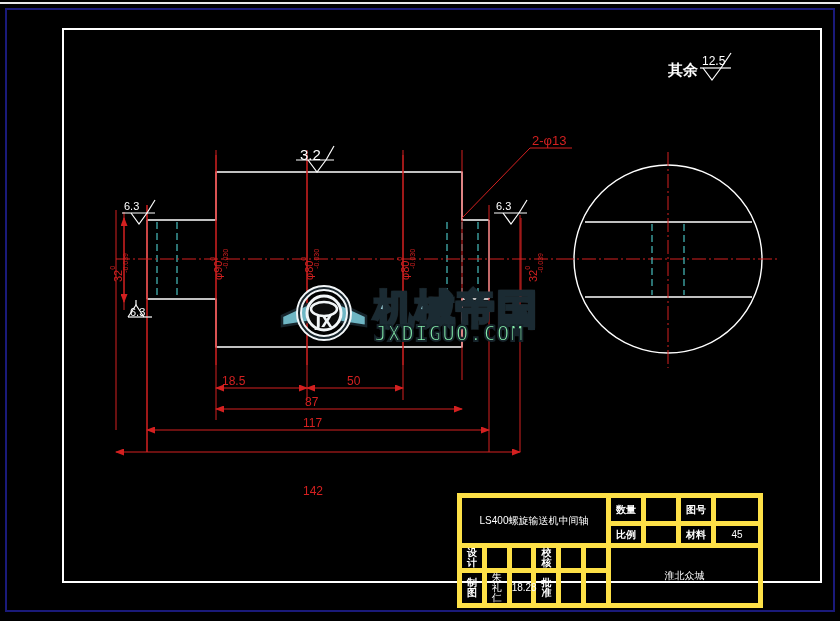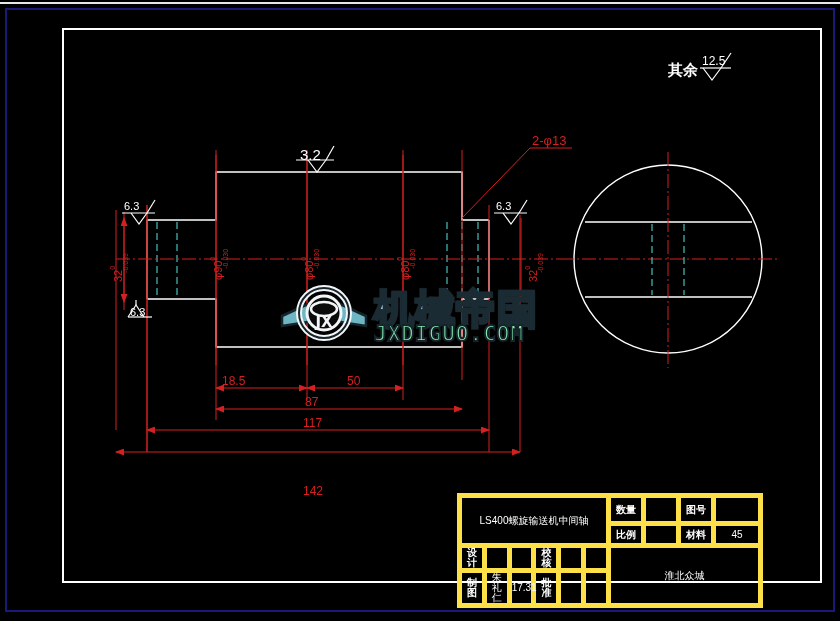--- a/index.html
+++ b/index.html
@@ -242,21 +242,21 @@
         <td class="val" style="width:44px;"></td>
         <td class="val" style="width:28px;"></td>
         <td class="lbl" style="width:34px;margin-top:32px;">校核</td>
         <td class="val" style="width:42px;"></td>
         <td class="val" style="width:28px;"></td>
         <td class="company" colspan="4" rowspan="2">淮北众城</td>
       </tr>
       <tr style="height:16px;">
         <td class="lbl">制图</td>
         <td class="val">朱礼仁</td>
-        <td class="val">17.31</td>
+        <td class="val">18.28</td>
         <td class="lbl">批准</td>
         <td class="val"></td>
         <td class="val"></td>
       </tr>
     </tbody>
       </table>
   </div>
 
 </div>
 

